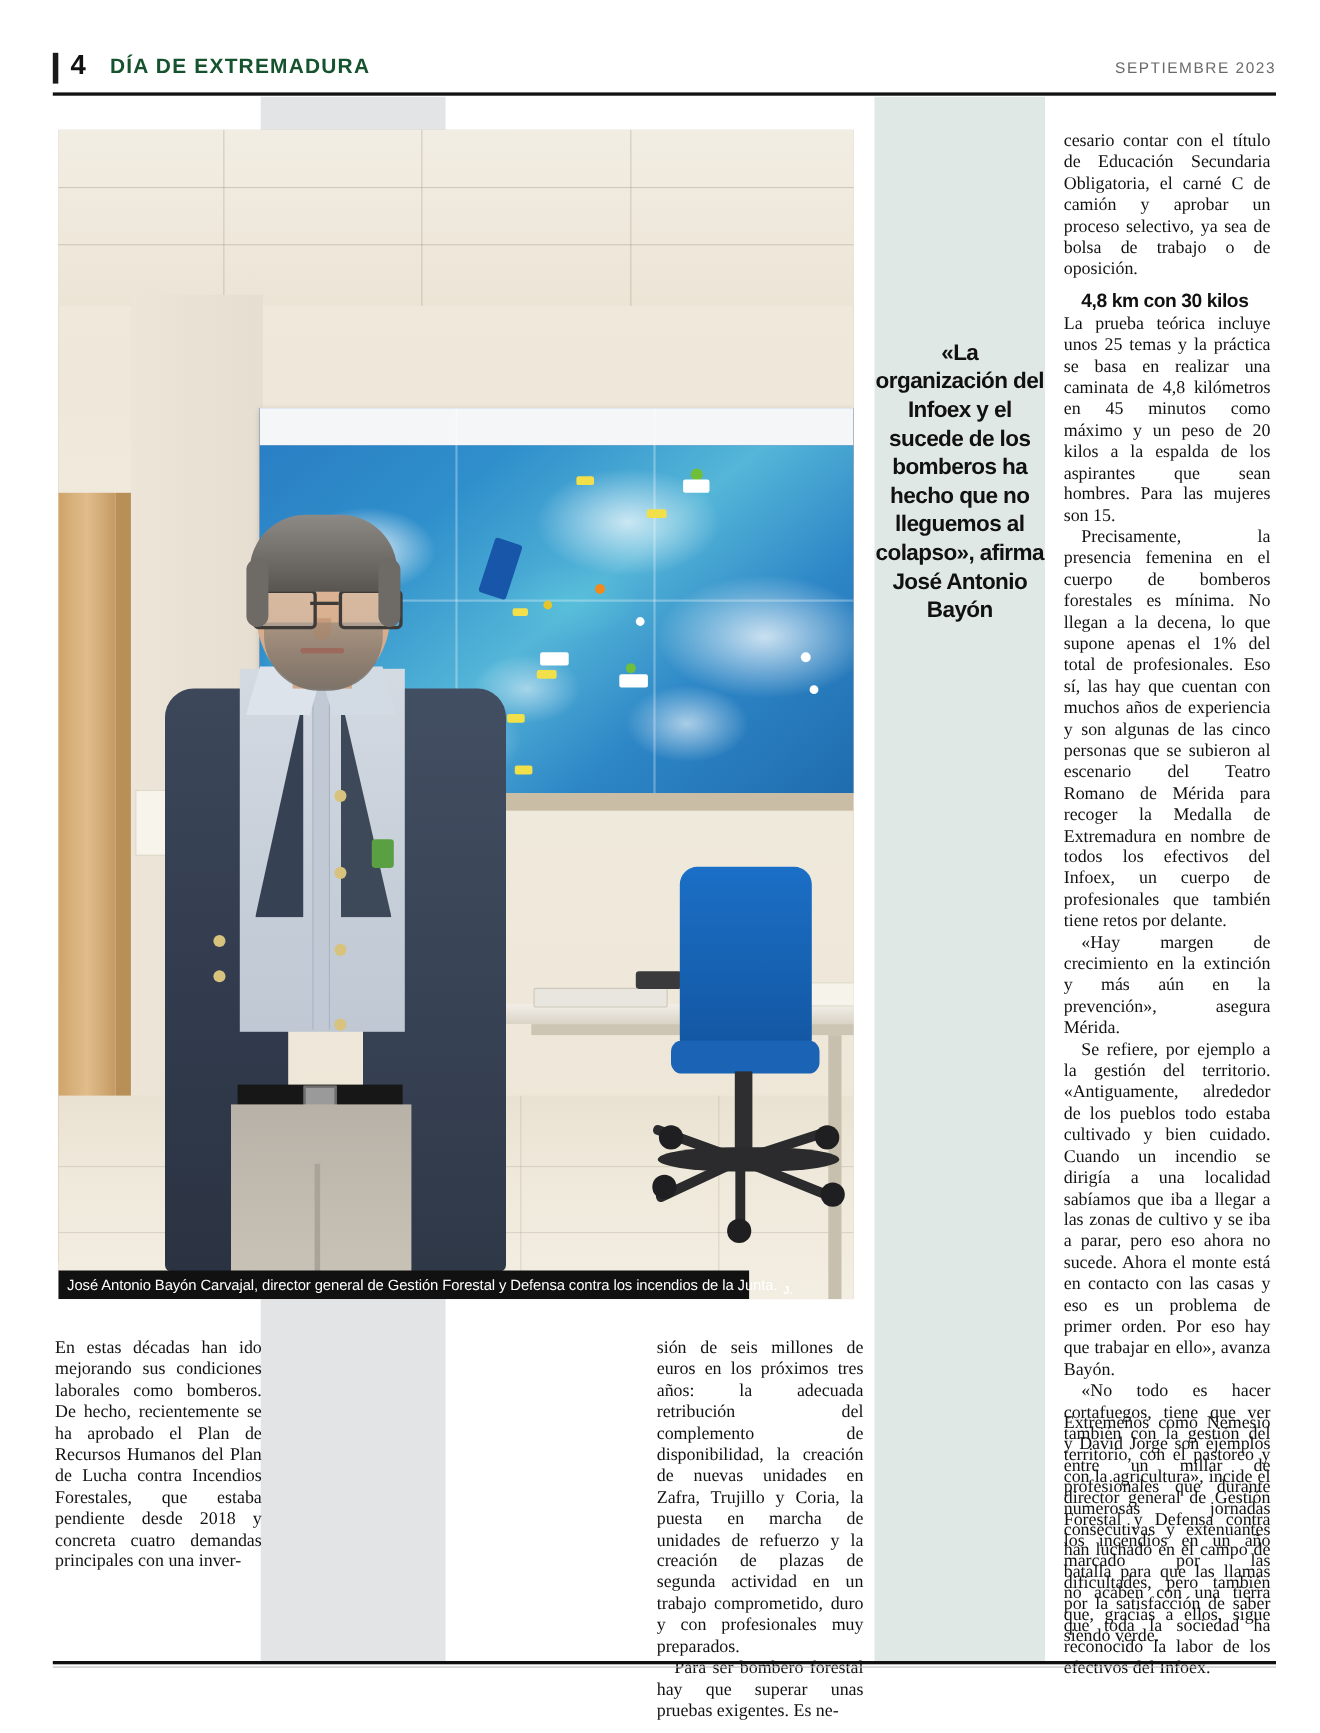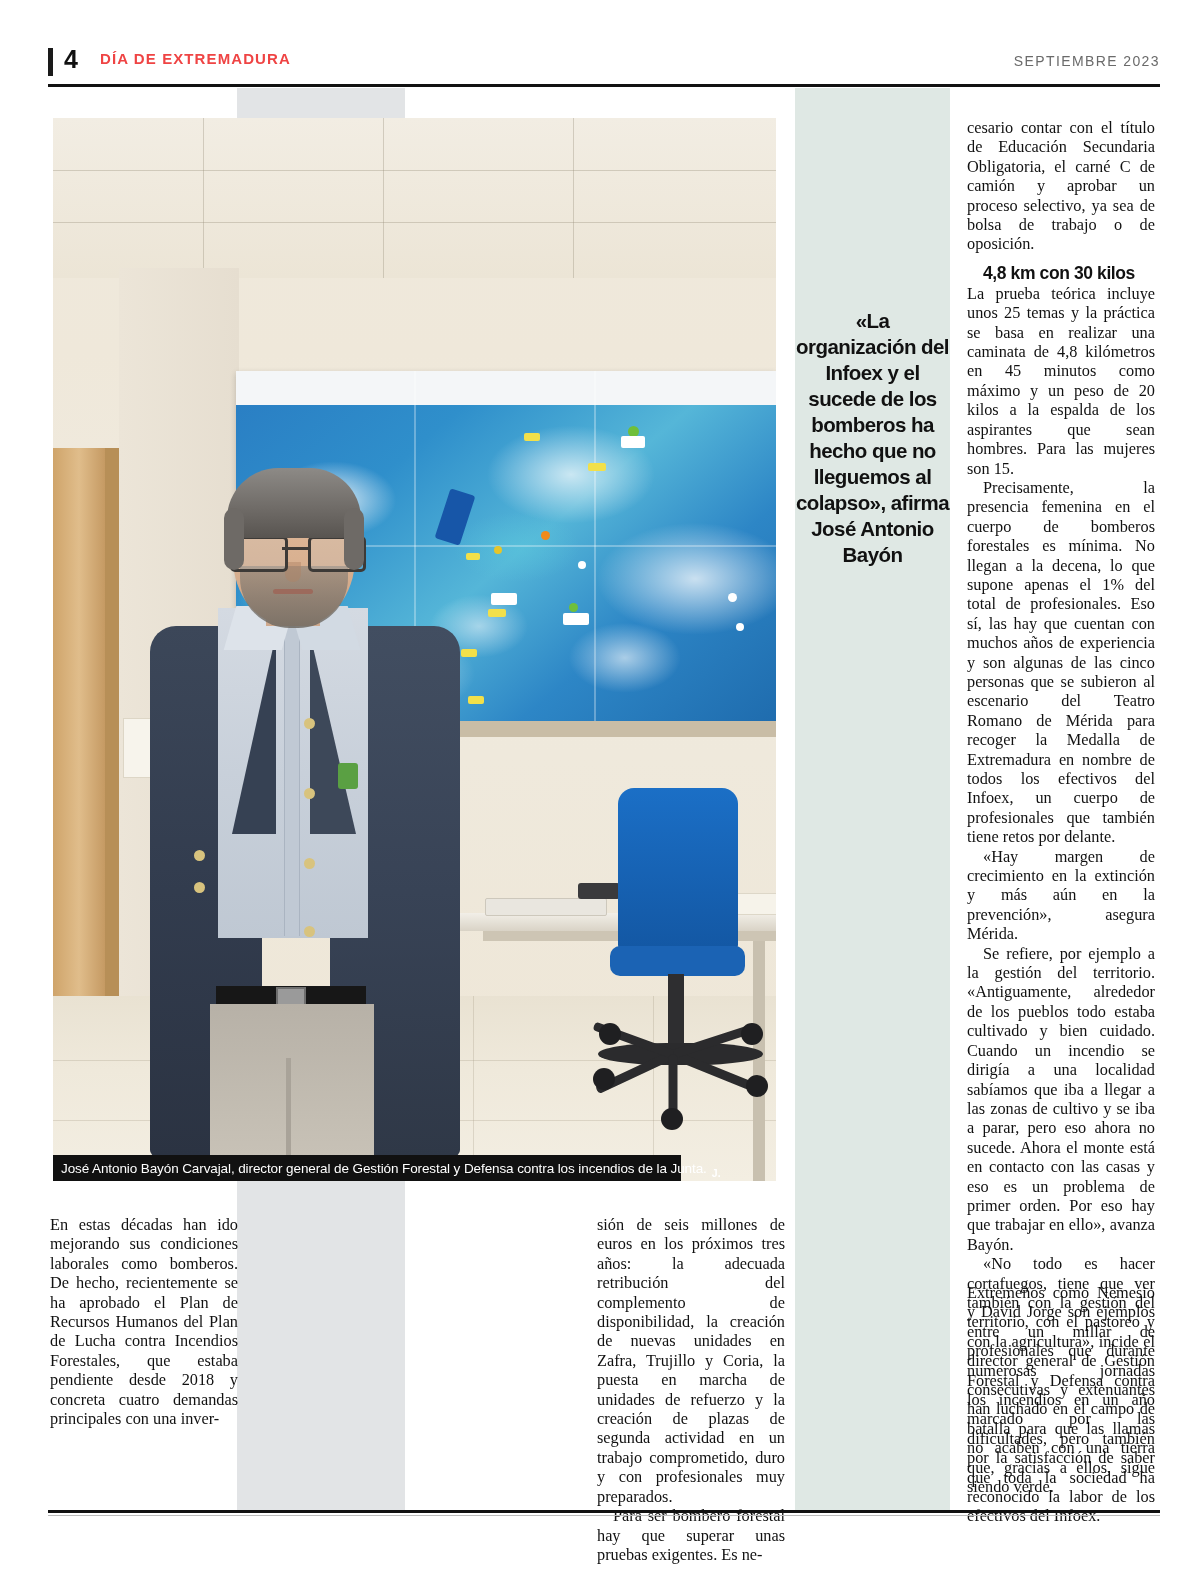--- a/index.html
+++ b/index.html
@@ -16,21 +16,21 @@
   .band{position:absolute;top:88px;bottom:65px;z-index:0;}
   .band-grey{left:237px;width:168px;background:#e2e4e6;}
   .band-green{left:795px;width:155px;background:#dfe8e4;}
 
   
   .header{position:absolute;left:48px;right:40px;top:45px;height:38px;z-index:3;}
   .hdr-bar{position:absolute;left:0;top:3px;width:5px;height:28px;background:#1a1a1a;}
   .hdr-page{position:absolute;left:16px;top:0px;font-family:"Liberation Sans",sans-serif;
     font-weight:bold;font-size:25px;color:#111;letter-spacing:-0.5px;}
   .hdr-title{position:absolute;left:52px;top:5px;font-family:"Liberation Sans",sans-serif;
-    font-weight:bold;font-size:15px;color:#ef4444;letter-spacing:1.1px;}
+    font-weight:bold;font-size:19px;color:#14532d;letter-spacing:1.1px;}
   .hdr-date{position:absolute;right:0px;top:8px;font-family:"Liberation Sans",sans-serif;
     font-size:14px;color:#6a6a6a;letter-spacing:1.4px;}
   .hdr-rule{position:absolute;left:48px;right:40px;top:84px;height:3px;background:#111;z-index:3;}
 
   
   .photo{position:absolute;left:53px;top:118px;width:723px;height:1063px;z-index:2;
     overflow:hidden;background:#cfc6b4;}
   .ph-wall{position:absolute;left:0;top:0;width:100%;height:100%;
     background:linear-gradient(180deg,#efe9dd 0%,#efe8da 22%,#f0eade 40%,#efe9dc 60%,#eee6d6 100%);}
   .ph-ceiling{position:absolute;left:0;top:0;width:100%;height:160px;

